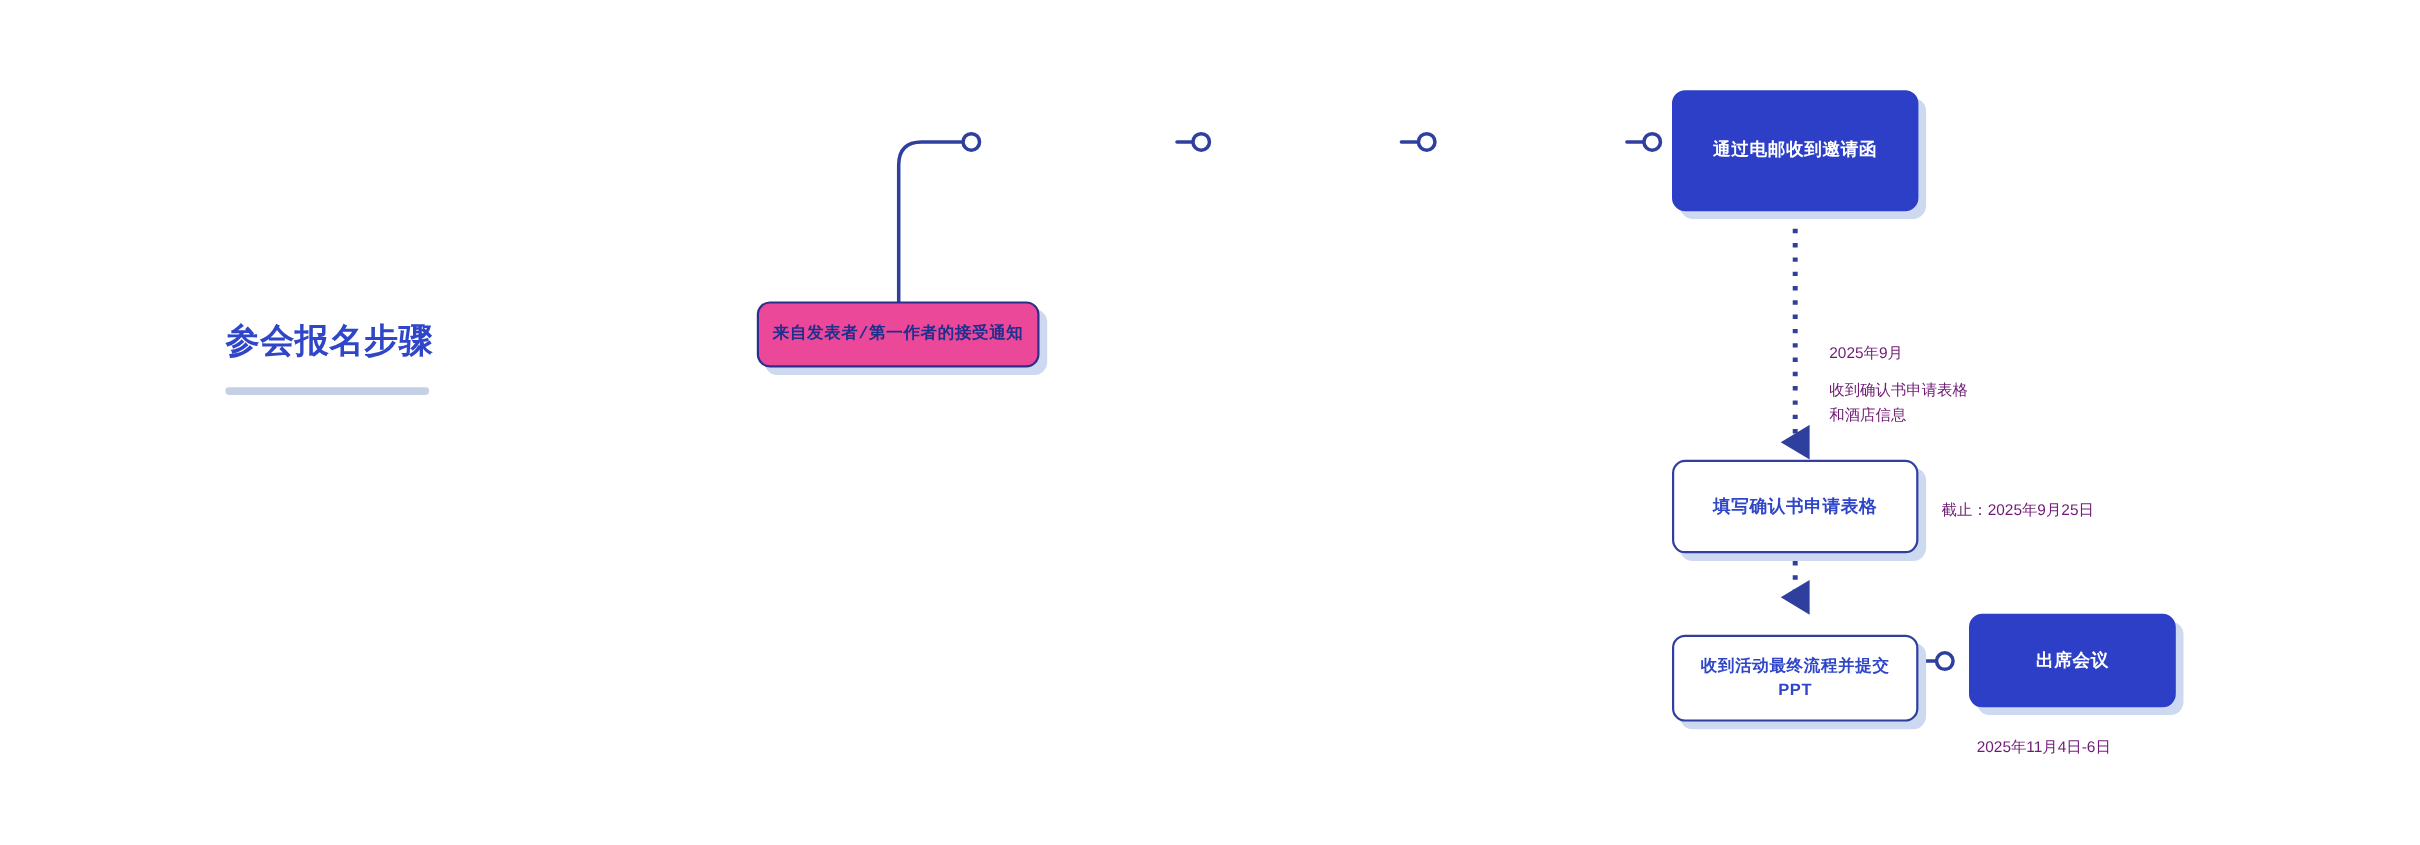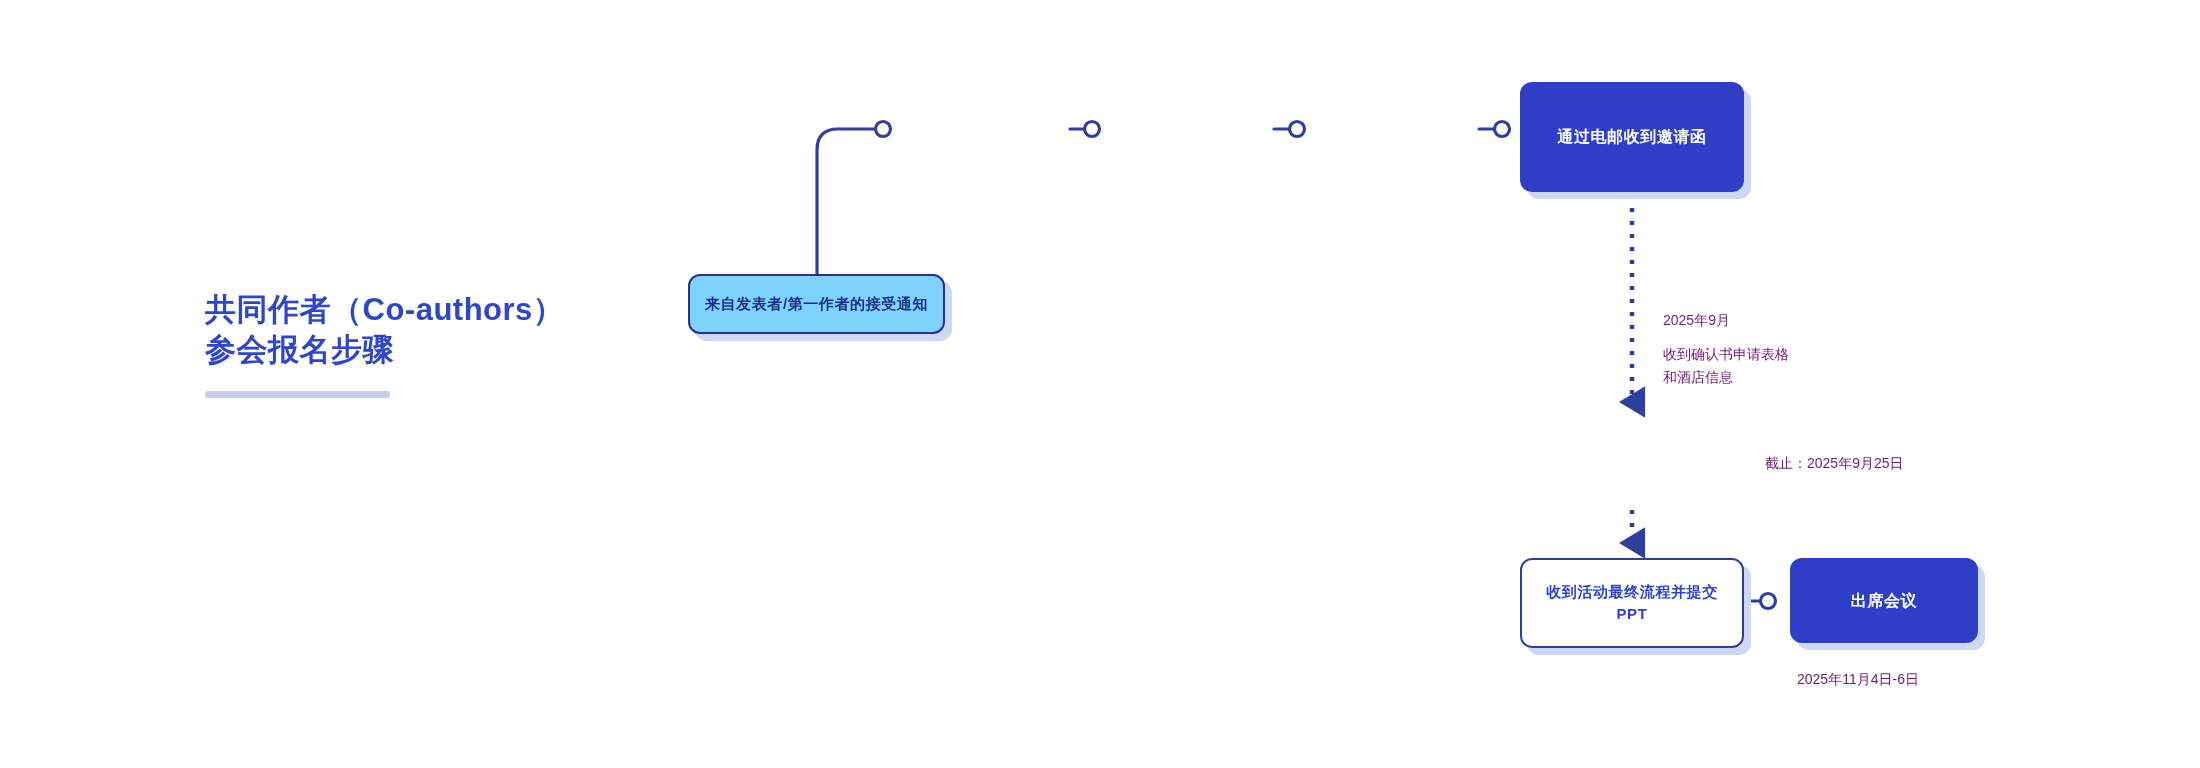--- a/index.html
+++ b/index.html
@@ -67,45 +67,45 @@
     border: 2px solid #2c3fc6;
     box-shadow: 7px 7px 0 0 #cdd9f0;
   }
   .node.outline {
     background: #ffffff;
     color: #2f46c8;
     border: 2.5px solid #2f3f9e;
     box-shadow: 7px 7px 0 0 #cdd9f0;
   }
   .node.highlight {
-    background: #7dd3fc;
+    background: #ec4899;
     color: #1f2f8e;
     border: 2.5px solid #2a2f8c;
     box-shadow: 7px 7px 0 0 #cdd9f0;
+    font-family: Liberation Mono, monospace;
   }
 
   
   .annotation {
     position: absolute;
     color: #701a75;
     font-size: 14px;
     line-height: 1.62;
     white-space: pre-line;
     z-index: 4;
   }
 
   svg#wires { position: absolute; left: 0; top: 0; width: 2200px; height: 768px; z-index: 2; }
 </style>
 </head>
 <body>
 
 <div id="canvas">
 
   <div id="title-block">
-    <div class="title-line">共同作者（Co-authors）</div>
     <div class="title-line">参会报名步骤</div>
     <div id="title-underline"></div>
   </div>
 
   <svg id="wires" viewBox="0 0 2200 768">
     <defs>
       <marker id="arrowhead" viewBox="0 0 12 10" refX="6" refY="5" markerWidth="7" markerHeight="6" orient="auto">
         <path d="M0,0 L12,0 L6,10 Z" fill="#2f3f9e"></path>
       </marker>
     </defs>
@@ -148,22 +148,25 @@
     <span class="node-text">来自发表者/第一作者的接受通知</span>
   </div>
 
 
 
 
   <div class="node solid" style="left:1520px; top:82px; width:224px; height:110px; font-size:16px;">
     <span class="node-text">通过电邮收到邀请函</span>
   </div>
 
+  <div class="node outline" style="left:1520px; top:418px; width:224px; height:85px; font-size:16px;">
+    <span class="node-text">填写确认书申请表格</span>
+  </div>
 
-  <div class="node outline" style="left:1520px; top:558px; width:224px; height:90px; font-size:15px;">
+  <div class="node outline" style="left:1520px; top:577px; width:224px; height:79px; font-size:15px;">
     <span class="node-text">收到活动最终流程并提交 PPT</span>
   </div>
 
   <div class="node solid" style="left:1790px; top:558px; width:188px; height:85px; font-size:16px;">
     <span class="node-text">出席会议</span>
   </div>
 
   <div class="annotation" style="left:1663px; top:309px;">2025年9月</div>
 
   <div class="annotation" style="left:1663px; top:343px;">收到确认书申请表格

